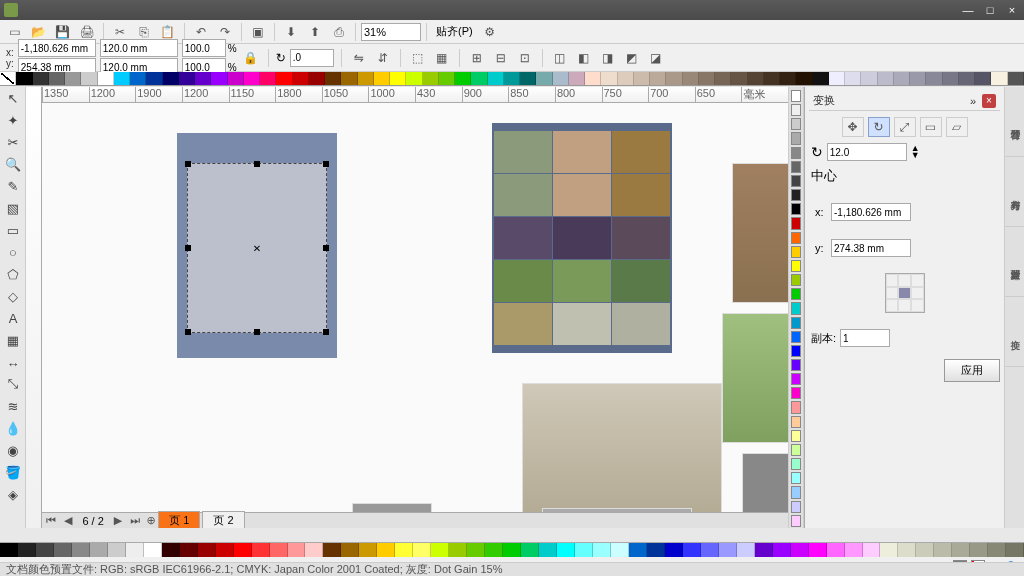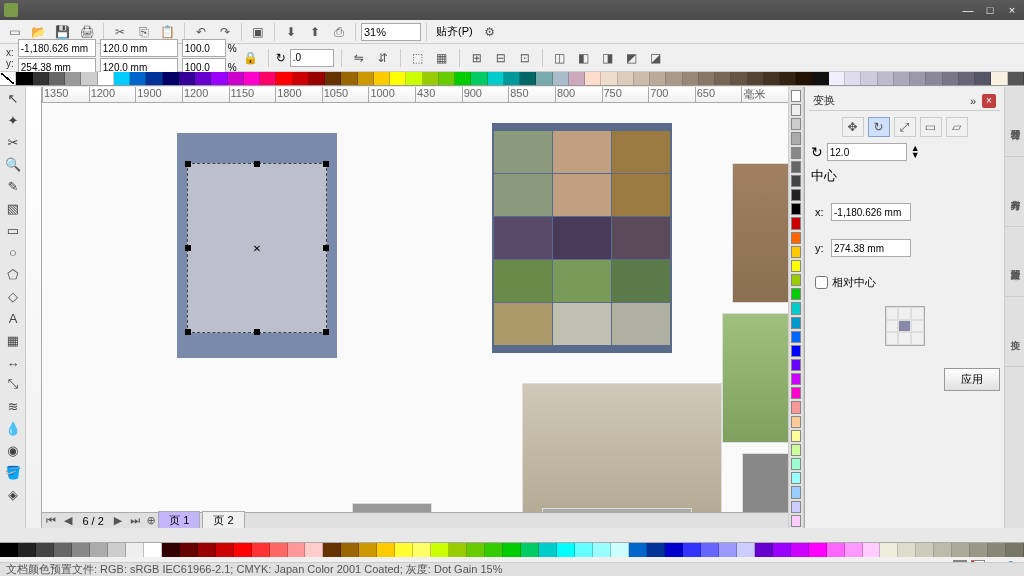--- a/index.html
+++ b/index.html
@@ -54,21 +54,21 @@
 .photo5 { left: 310px; top: 400px; width: 80px; height: 30px; background: #999; }
 .photo6 { left: 500px; top: 405px; width: 150px; height: 25px; background: #aaa; }
 
 .sel-box { position: absolute; left: 135px; top: 30px; width: 160px; height: 225px; background: #7a8aaa; }
 .sel-inner { position: absolute; left: 145px; top: 60px; width: 140px; height: 170px; background: rgba(200,200,210,0.85); border: 1px dashed #444; }
 .handle { position: absolute; width: 6px; height: 6px; background: #000; }
 
 .tabs-bar { position: absolute; bottom: 0; left: 0; right: 0; height: 16px; background: #e0e0e0; border-top: 1px solid #aaa; display: flex; align-items: center; font-size: 10px; }
 .tabs-bar .nav { padding: 0 4px; color: #555; cursor: pointer; }
 .tabs-bar .page-tab { padding: 1px 10px; border: 1px solid #aaa; background: #f0f0f0; margin-right: 2px; cursor: pointer; }
-.tabs-bar .page-tab.active { background: #c4b5fd; }
+.tabs-bar .page-tab.active { background: #f97316; }
 .tabs-bar .add-tab { width: 14px; height: 14px; color: #555; text-align: center; cursor: pointer; }
 
 .right-panel { width: 200px; background: #f0f0f0; border-left: 1px solid #aaa; display: flex; }
 .right-side-tabs { width: 20px; background: #e0e0e0; border-left: 1px solid #ccc; display: flex; flex-direction: column; }
 .side-tab { height: 70px; writing-mode: vertical-rl; font-size: 10px; padding: 4px 2px; border-bottom: 1px solid #ccc; color: #555; cursor: pointer; text-align: center; }
 
 .mini-palette { width: 16px; background: #e0e0e0; border-left: 1px solid #ccc; border-right: 1px solid #ccc; display: flex; flex-direction: column; padding-top: 2px; }
 .mini-palette .msw { height: 14px; margin: 1px 2px; border: 1px solid #888; }
 
 .transform-panel { flex: 1; padding: 4px; }
@@ -394,35 +394,35 @@
       <div style="margin:6px 2px;font-size:13px">中心</div>
       <div class="tp-field">
         <div class="tp-row">
             <span style="width:12px">x:</span>
             <input class="tp-input" value="-1,180.626 mm" style="">
           </div>
         <div class="tp-row">
             <span style="width:12px">y:</span>
             <input class="tp-input" value="274.38 mm" style="">
           </div>
-        <label class="tp-row">
-            <input type="checkbox" style="">
-            <span>相对中心</span>
-          </label>
         <div class="anchor-grid">
           <div></div>
             <div></div>
             <div></div>
             <div></div>
             <div class="sel"></div>
             <div></div>
             <div></div>
             <div></div>
             <div></div>
         </div>
+      </div>
+      <div class="tp-row">
+        <span>副本:</span>
+        <input class="tp-input" style="width: 50px;" value="1">
       </div>
       <button class="apply-btn">应用</button>
     </div>
   </div>
 
   <div class="right-side-tabs" id="side-tabs">
       <div class="side-tab">符号管理器</div>
       <div class="side-tab">对齐与分布</div>
       <div class="side-tab">对象管理器</div>
       <div class="side-tab">变换</div>

